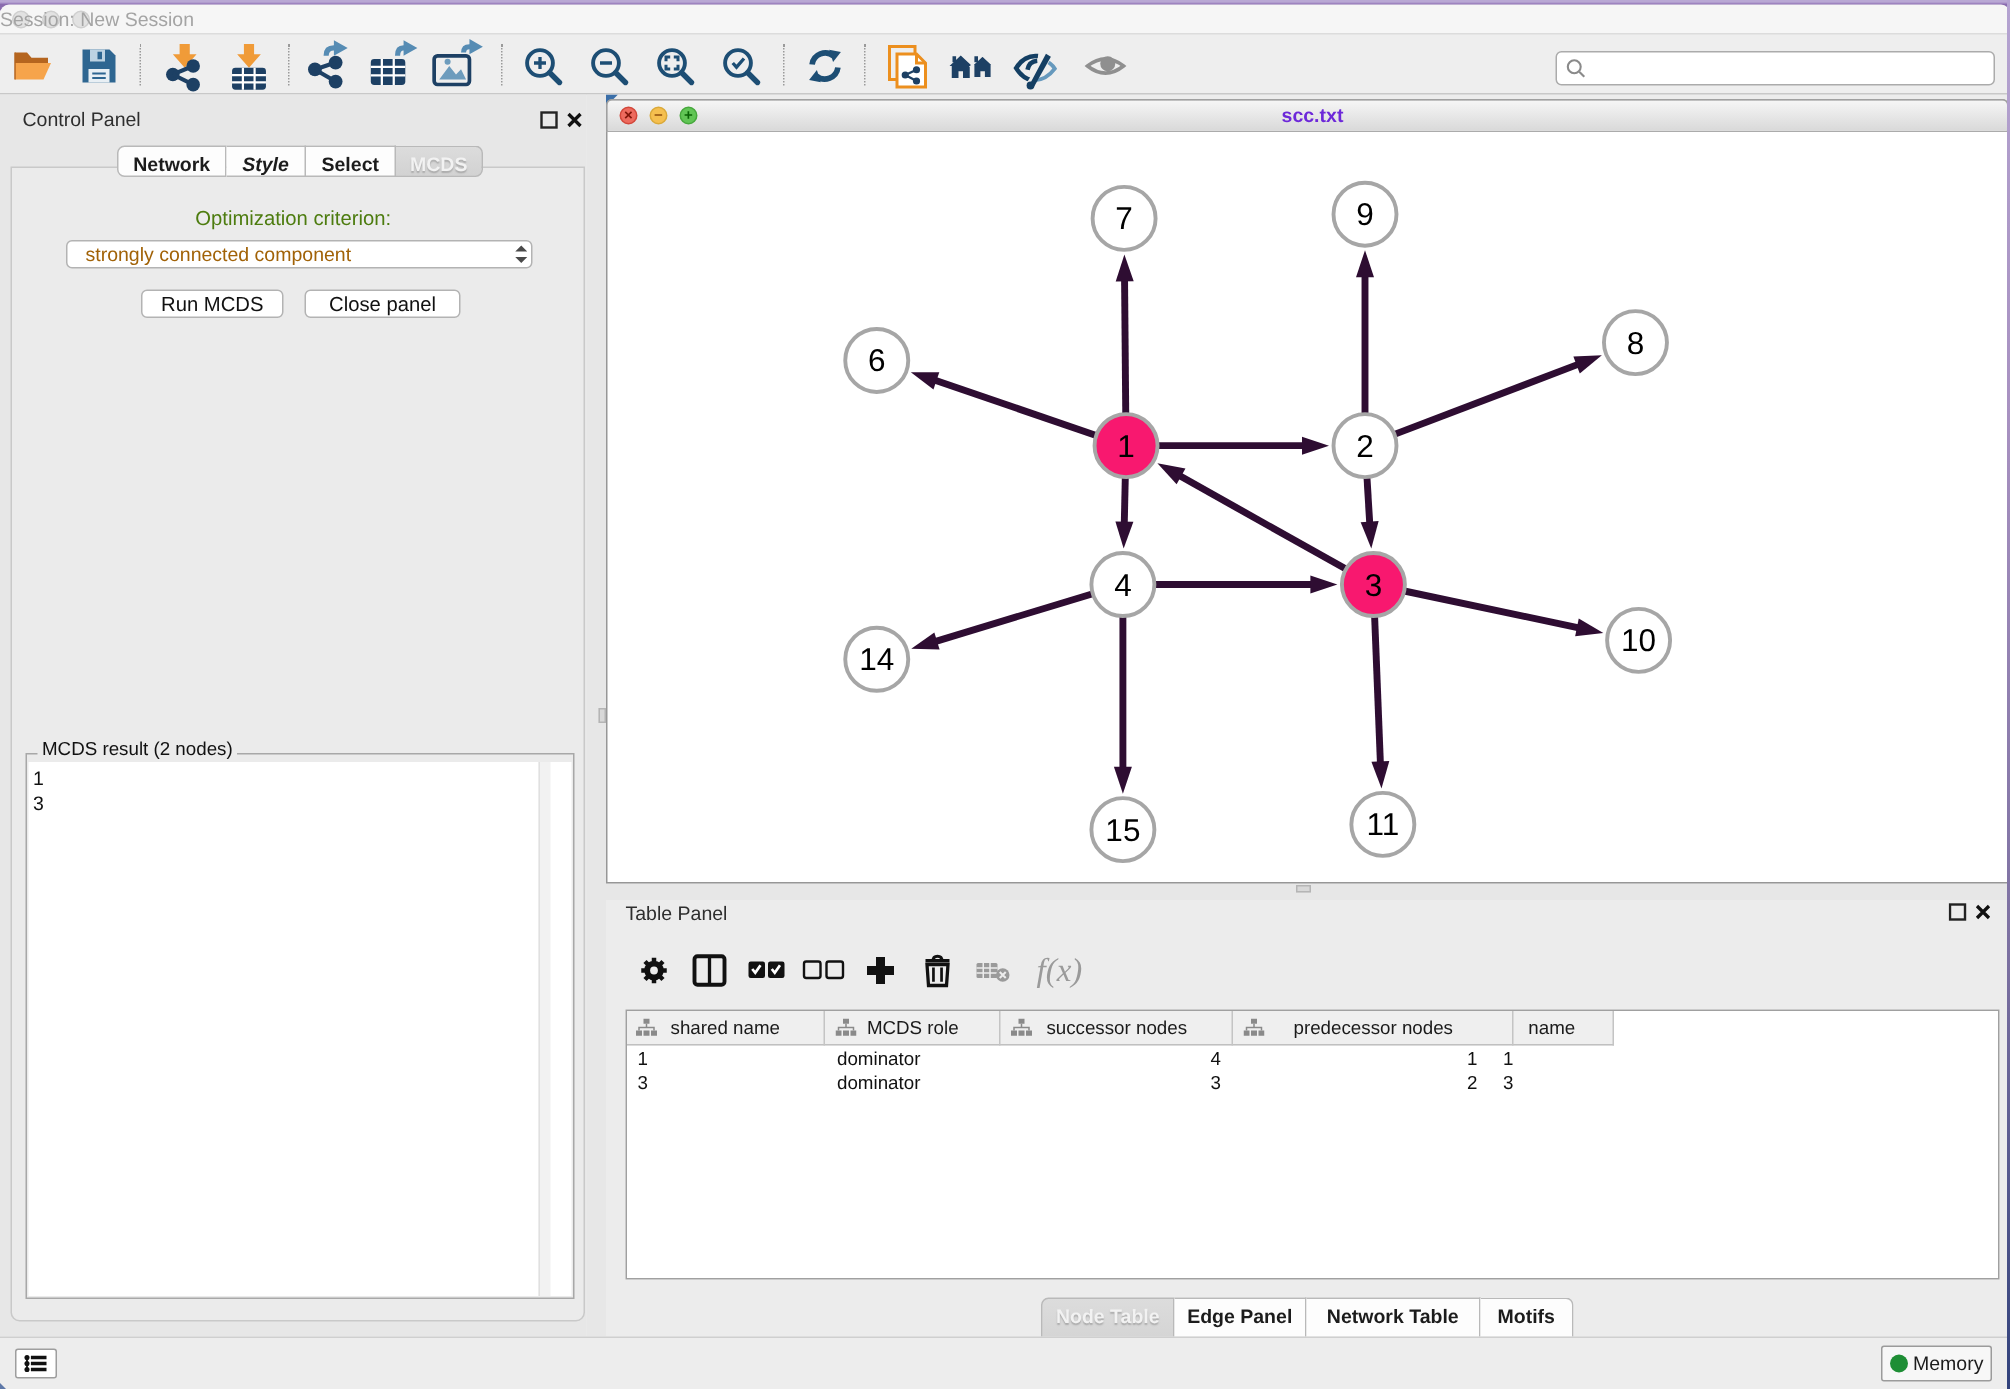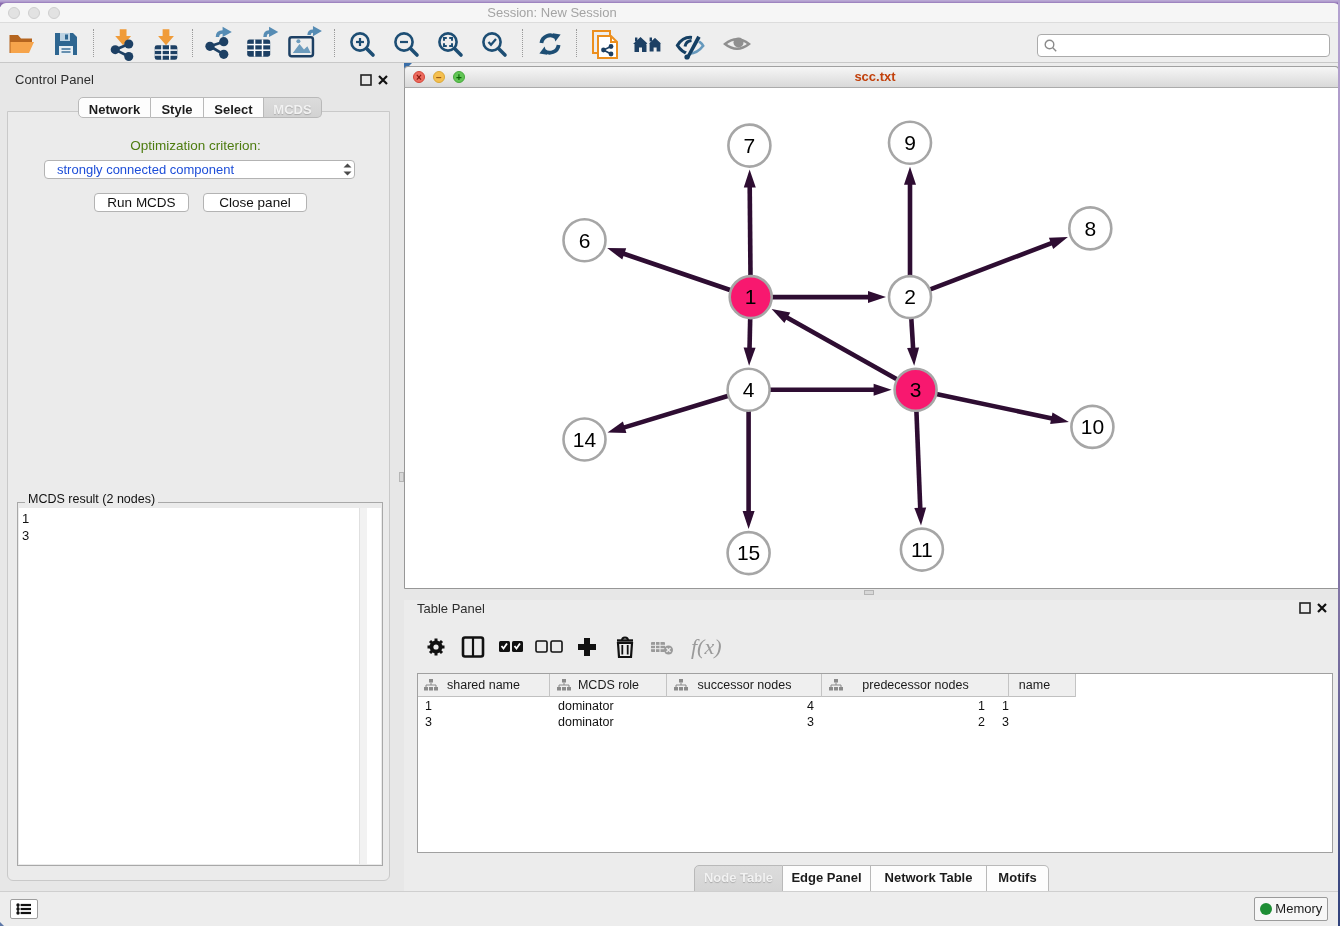--- a/index.html
+++ b/index.html
@@ -2,48 +2,48 @@
 <html><head>
 <meta charset="utf-8">
 <style>
 * { margin:0; padding:0; box-sizing:border-box; }
 html,body { width:1340px; height:926px; overflow:hidden; font-family:"Liberation Sans", sans-serif; }
 body { background:#ececec; position:relative; }
 .abs { position:absolute; }
 
 #topband { left:0; top:0; width:1340px; height:7px; background:linear-gradient(#b9a8d4 0 1.2px,#b09ccd 1.2px 2.2px,#9e84c0 2.2px 3px,#8a6cae 3px 100%); }
 #titlebar { left:0; top:3px; width:1340px; height:19px; background:#f6f6f6; border-radius:6px 6px 0 0; }
-#titletext { left:0; top:5px; width:1104px; text-align:center; font-size:13px; color:#a4a4a4; }
+#titletext { left:0; top:5px; width:1104px; text-align:left; font-size:13px; color:#a4a4a4; }
 .tl { width:12px; height:12px; border-radius:50%; background:#e2e2e2; border:1px solid #cfcfcf; top:7px; }
 #tbar { left:0; top:22px; width:1340px; height:41px; background:#eeeeee; border-top:1px solid #dcdcdc; border-bottom:1px solid #c8c8c8; }
 .vsep { top:29px; height:28px; width:1px; border-left:1px dotted #9a9a9a; }
 #rightedge { left:1338px; top:0; width:2px; height:926px; background:linear-gradient(#b4a3d1 0,#a891c1 30%,#7a6fa0 70%,#31427c 100%); }
 
 #cp { left:0; top:63px; width:391px; height:828px; background:#e7e7e7; }
 #cp-title { left:15px; top:72px; font-size:13px; color:#2e2e2e; }
 #cp-body { left:7px; top:111px; width:383px; height:770px; background:#ebebeb; border:1px solid #c9c9c9; border-radius:0 0 6px 6px; }
 
 .tabstrip { display:flex; position:absolute; }
 #cp-tabs { left:78px; top:97px; height:21px; }
 .tab { font-size:13px; font-weight:bold; color:#1c1c1c; background:#fdfdfd; border:1px solid #b9b9b9; border-left:none; padding-top:3px; text-align:center; line-height:17px; white-space:nowrap; overflow:hidden; }
 .tab.first { border-left:1px solid #b9b9b9; border-radius:5px 0 0 5px; }
 .tab.last { border-radius:0 5px 5px 0; }
 .tab.dis { background:linear-gradient(#dcdcdc,#d2d2d2); color:#f2f2f2; text-shadow:0 1px 1px #aaa; }
 #opt-label { left:0; top:138px; width:391px; text-align:center; font-size:13.5px; color:#4d7c0f; }
-#dd { left:44px; top:160px; width:311px; height:19px; background:#ffffff; border:1px solid #b3b3b3; border-radius:4px; font-size:13px; color:#1d4ed8; line-height:17px; padding-left:12px; }
+#dd { left:44px; top:160px; width:311px; height:19px; background:#ffffff; border:1px solid #b3b3b3; border-radius:4px; font-size:13px; color:#a16207; line-height:17px; padding-left:12px; }
 .btn { position:absolute; background:#ffffff; border:1px solid #b3b3b3; border-radius:4px; font-size:13.5px; color:#111; text-align:center; height:19px; line-height:17px; }
 
 #grp { left:17px; top:502px; width:366px; height:364px; border:1px solid #a8a8a8; }
 #grp-label { left:25px; top:492px; background:#ebebeb; padding:0 3px; font-size:12.5px; color:#111; }
 #grp-inner { left:19px; top:508px; width:362px; height:356px; background:#fff; }
 #grp-scroll { left:359px; top:508px; width:8px; height:356px; background:#f2f2f2; border-left:1px solid #e0e0e0; }
 
 #nw { left:404px; top:66px; width:935px; height:523px; background:#fff; border:1px solid #979797; border-radius:4px 4px 0 0; }
 #nw-tb { left:404px; top:66px; width:935px; height:22px; background:linear-gradient(#f6f6f6,#d9d9d9); border:1px solid #a0a0a0; border-bottom:1px solid #ababab; border-radius:4px 4px 0 0; }
-#nw-title { left:404px; top:69px; width:935px; text-align:center; font-size:13px; font-weight:bold; color:#c2410c; padding-left:7px; }
+#nw-title { left:404px; top:69px; width:935px; text-align:center; font-size:13px; font-weight:bold; color:#6d28d9; padding-left:7px; }
 .mac { width:12px; height:12px; border-radius:50%; top:71px; font-size:10px; font-weight:bold; text-align:center; line-height:12px; }
 
 #vsplit { left:391px; top:63px; width:13px; height:828px; background:#e7e7e7; }
 #hsplit { left:404px; top:589px; width:936px; height:11px; background:#e7e7e7; }
 
 #tp { left:404px; top:600px; width:935px; height:291px; background:#ececec; }
 #tp-title { left:417px; top:601px; font-size:13px; color:#2e2e2e; }
 #tbl { left:417px; top:673px; width:916px; height:180px; background:#fff; border:1px solid #a0a0a0; }
 #tbl-head { left:418px; top:674px; width:658px; height:23px; background:#efefef; border-bottom:1px solid #c0c0c0; }
 .th { position:absolute; top:674px; height:23px; font-size:12.5px; color:#1a1a1a; text-align:center; line-height:23px; border-right:1px solid #c4c4c4; }
@@ -217,21 +217,21 @@
 
 <div class="abs" id="cp"></div>
 <div class="abs" id="cp-title">Control Panel</div>
 <svg class="abs" style="left:360px;top:74px;" width="30" height="13" viewBox="0 0 30 13">
     <rect x="1" y="1" width="10" height="10" fill="none" stroke="#222" stroke-width="1.6"></rect>
     <path d="M19 2 L27 10 M27 2 L19 10" stroke="#111" stroke-width="2.2"></path>
   </svg>
 <div class="abs" id="cp-body"></div>
 <div class="abs tabstrip" id="cp-tabs">
   <div class="tab first" style="width:73px;">Network</div>
-  <div class="tab" style="width:53px;">Style</div>
+  <div class="tab" style="width:53px;font-style:italic;">Style</div>
   <div class="tab" style="width:60px;">Select</div>
   <div class="tab last dis" style="width:58px;">MCDS</div>
 </div>
 <div class="abs" id="opt-label">Optimization criterion:</div>
 <div class="abs" id="dd">strongly connected component</div>
 <svg class="abs" style="left:342px;top:163px;" width="11" height="13" viewBox="0 0 11 13">
     <path d="M1.5 4.6 L5.5 0.6 L9.5 4.6 Z" fill="#4a4a4a"></path>
     <path d="M1.5 8.4 L5.5 12.4 L9.5 8.4 Z" fill="#4a4a4a"></path>
   </svg>
 <div class="btn" style="left:94px;top:193px;width:95px;">Run MCDS</div>

